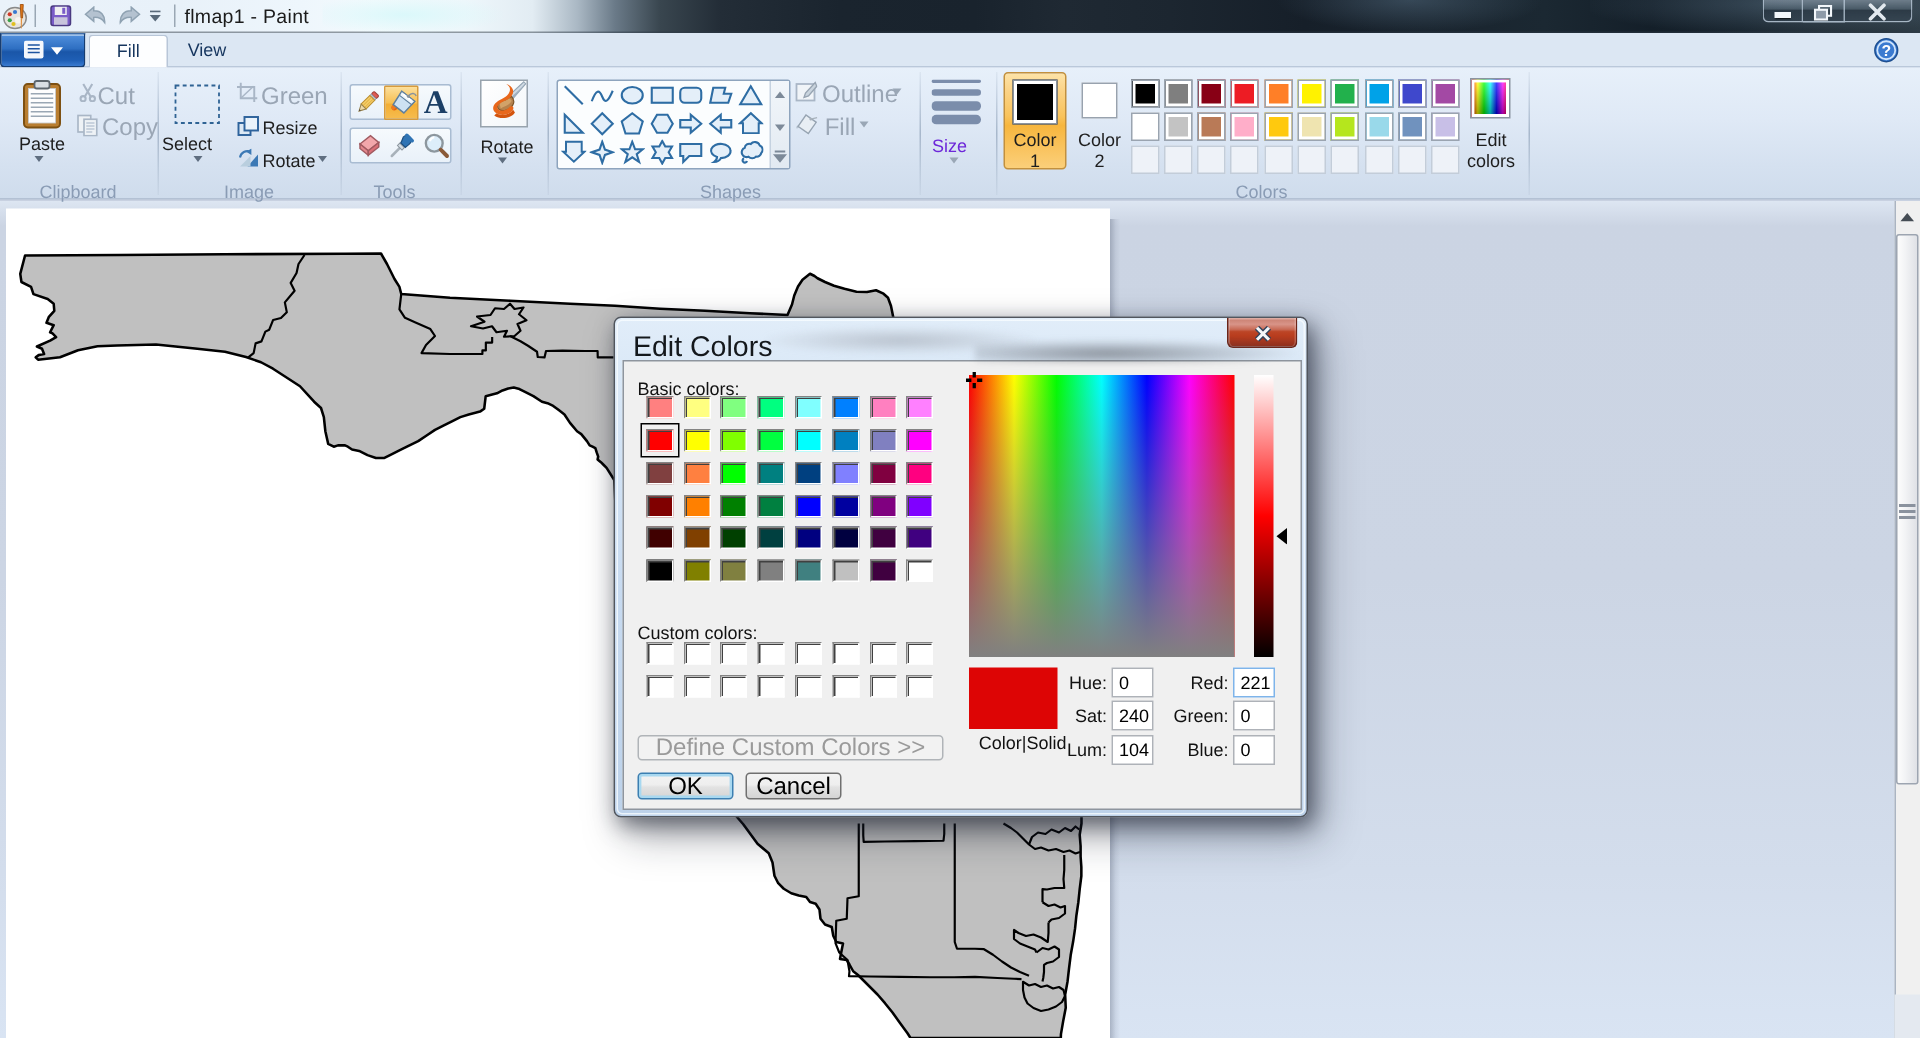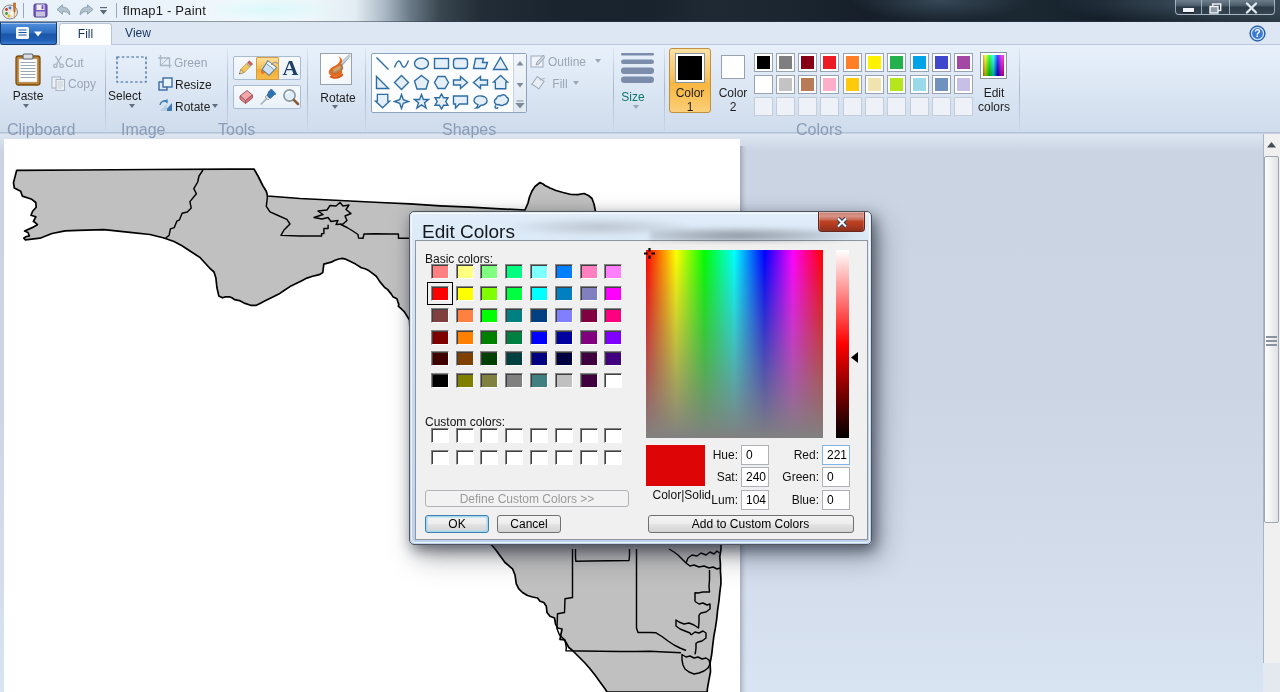--- a/index.html
+++ b/index.html
@@ -20,23 +20,23 @@
 
 #tabrow{left:0;top:22px;width:1280px;height:23px;background:#dce7f3;border-bottom:1px solid #bac8da}
 #appbtn{left:0;top:22px;width:57px;height:23px;border-radius:0 0 3px 3px;border:1px solid #173d70;border-top:1px solid #3e6ba5;
 background:linear-gradient(180deg,#5190dd 0%,#2e6fc2 45%,#1a56a8 55%,#1f5fb5 82%,#3a7bd0 100%);box-shadow:inset 0 1px 0 rgba(255,255,255,.45)}
 #tab-home{left:59px;top:23px;width:53px;height:22px;background:#fdfeff;border:1px solid #b8c6d8;border-bottom:none;border-radius:3px 3px 0 0;
 text-align:center;font-size:12px;color:#15355e;line-height:21px}
 #tab-view{left:112px;top:23px;width:52px;height:22px;text-align:center;font-size:12px;color:#15355e;line-height:21px}
 
 #ribbon{left:0;top:45px;width:1280px;height:88px;background:linear-gradient(180deg,#e7f0fa 0%,#dfe9f6 40%,#d5e1f0 75%,#cfdcec 100%);border-bottom:1px solid #b3c1d4}
 .gsep{top:48px;width:1px;height:82px;background:linear-gradient(180deg,rgba(160,175,195,.15),rgba(150,168,190,.75) 50%,rgba(160,175,195,.15))}
-.glabel{top:121px;font-size:16px;color:#8a9cb5;}
+.glabel{top:121px;font-size:12px;color:#8a9cb5;text-align:center}
 .btxt{font-size:12px;color:#1e1e1e;text-align:center}
-.gtxt{font-size:12px;color:#9aa6b5;text-align:center}
+.gtxt{font-size:16px;color:#9aa6b5;text-align:center}
 svg .f{fill:#e4eff9}
 .dna{width:0;height:0;border-left:3.5px solid transparent;border-right:3.5px solid transparent;border-top:4px solid #5f6e80}
 
 .toolrow{width:68px;height:24px;border:1px solid #a9bcd2;border-radius:2px;background:linear-gradient(180deg,#f6fafd,#e9f1f9)}
 
 #workspace{left:0;top:134px;width:1280px;height:558px;background:linear-gradient(180deg,#dde6f2 0%,#cbd4e3 3%,#ccd5e4 45%,#d3ddec 80%,#d9e4f3 100%)}
 #canvas{left:4px;top:139px;width:736px;height:553px;background:#fff}
 #canvas-shadow{left:740px;top:146px;width:7px;height:546px;background:linear-gradient(90deg,rgba(110,120,140,.45),rgba(140,150,170,.18) 55%,rgba(160,170,190,0))}
 
 #vsb{left:1263px;top:134px;width:17px;height:558px;background:#f0f0f0;border-left:1px solid #aab4c2}
@@ -47,21 +47,21 @@
 box-shadow:3px 5px 14px rgba(20,25,40,.55), 8px 12px 28px rgba(20,25,40,.35)}
 #dlg-inner-hl{left:1px;top:1px;width:459px;height:330px;border-radius:4px;border:1px solid rgba(250,253,255,.75);pointer-events:none}
 #dlg-title{left:12px;top:9px;font-size:19px;color:#14181c}
 #dlg-x{left:408px;top:0px;width:47px;height:20px;border-radius:0 0 4px 4px;border:1px solid #6b2418;border-top:none;
 background:linear-gradient(180deg,#c87d6e 0%,#d89488 22%,#c86a55 40%,#bc4526 48%,#b93d1e 62%,#a5371f 80%,#8e2f1d 100%);
 box-shadow:inset 0 1px 0 rgba(255,255,255,.35), inset 1px 0 0 rgba(255,255,255,.2), inset -1px 0 0 rgba(255,255,255,.2)}
 #dlg-body{left:5px;top:28px;width:453px;height:300px;background:#f0f0f0;border:1px solid #8e959e}
 .dtxt{font-size:12px;color:#111}
 .sw{width:18px;height:15px;border-top:1px solid #848484;border-left:1px solid #848484;border-bottom:1px solid #fff;border-right:1px solid #fff;box-shadow:inset 1px 1px 0 #404040}
 .efield{width:28px;height:20px;background:#fff;border:1px solid #aeb2b8;font-size:12px;color:#000;padding:2px 0 0 4px}
-.dbtn{border:1px solid #707070;border-radius:3px;background:linear-gradient(180deg,#f3f3f3 0%,#eeeeee 45%,#e2e2e2 55%,#d4d4d4 100%);font-size:12px;color:#000;text-align:center}
+.dbtn{border:1px solid #707070;border-radius:3px;background:linear-gradient(180deg,#f3f3f3 0%,#eeeeee 45%,#e2e2e2 55%,#d4d4d4 100%);font-size:16px;color:#000;text-align:center}
 </style>
 </head>
 <body>
 <div id="app">
   <div class="ab" id="workspace"></div>
   <div class="ab" id="canvas"></div>
   <div class="ab" id="canvas-shadow"></div>
   <svg class="ab" style="left:0;top:0" width="1280" height="692" viewBox="0 0 1280 692">
 <defs>
         <clipPath id="cnv">
@@ -451,21 +451,21 @@
 <div class="ab gtxt" style="left:548px;top:77px;width:24px;text-align:center">Fill</div>
 <div class="ab dna" style="left:573px;top:81px;border-top-color:#9aa7b6"></div>
 <svg class="ab" style="left:621px;top:53px" width="33" height="30" viewBox="0 0 33 30">
 <g fill="#7b8dab">
         <rect x="0" y="0" width="33" height="2.4" rx="1.2"></rect>
         <rect x="0" y="6.5" width="33" height="4.4" rx="2.2"></rect>
         <rect x="0" y="14.5" width="33" height="6.4" rx="3"></rect>
         <rect x="0" y="23.5" width="33" height="6.5" rx="3.2"></rect>
       </g>
     </svg>
-<div class="ab btxt" style="left:613px;top:90px;width:40px;text-align:center;color:#0f766e">Size</div>
+<div class="ab btxt" style="left:613px;top:90px;width:40px;text-align:center;color:#6d28d9">Size</div>
 <div class="ab dna" style="left:633px;top:105px;border-top-color:#9aa7b6"></div>
 <div class="ab" style="left:669px;top:48px;width:42px;height:65px;border:1px solid #c2903e;border-radius:3px;background:linear-gradient(180deg,#fde3a7 0%,#fbd387 18%,#f9c35c 45%,#f7b63e 55%,#fbcf7a 100%)"></div>
 <div class="ab" style="left:675px;top:53px;width:30px;height:30px;background:#000;border:1px solid #8a94a0;box-shadow:inset 0 0 0 2px #fff"></div>
 <div class="ab btxt" style="left:669px;top:86px;width:42px;text-align:center">Color</div>
 <div class="ab btxt" style="left:669px;top:100px;width:42px;text-align:center">1</div>
 <div class="ab" style="left:721px;top:55px;width:24px;height:24px;background:#fff;border:1px solid #98a2ae;box-shadow:inset 0 0 0 2px #fff"></div>
 <div class="ab btxt" style="left:717px;top:86px;width:32px;text-align:center">Color</div>
 <div class="ab btxt" style="left:717px;top:100px;width:32px;text-align:center">2</div>
 <div class="ab" style="left:753.5px;top:52.5px;width:19px;height:19px;background:#000000;border:1px solid #9aa4b0;box-shadow:inset 0 0 0 2px #fff"></div>
 <div class="ab" style="left:775.8px;top:52.5px;width:19px;height:19px;background:#7f7f7f;border:1px solid #9aa4b0;box-shadow:inset 0 0 0 2px #fff"></div>
@@ -598,15 +598,14 @@
 <div class="ab dtxt" style="left:271px;top:258px;width:57px;text-align:right">Sat:</div>
 <div class="ab efield" style="left:331px;top:255px;">240</div>
 <div class="ab dtxt" style="left:271px;top:280.5px;width:57px;text-align:right">Lum:</div>
 <div class="ab efield" style="left:331px;top:277.5px;">104</div>
 <div class="ab dtxt" style="left:352px;top:236px;width:57px;text-align:right">Red:</div>
 <div class="ab efield" style="left:412px;top:233px;border-color:#7eb4ea;">221</div>
 <div class="ab dtxt" style="left:352px;top:258px;width:57px;text-align:right">Green:</div>
 <div class="ab efield" style="left:412px;top:255px;">0</div>
 <div class="ab dtxt" style="left:352px;top:280.5px;width:57px;text-align:right">Blue:</div>
 <div class="ab efield" style="left:412px;top:277.5px;">0</div>
-<div class="ab dbtn" style="left:237.5px;top:302.5px;width:206px;height:18px;line-height:17px">Add to Custom Colors</div>
   </div>
 </div>
 
 </body></html>

